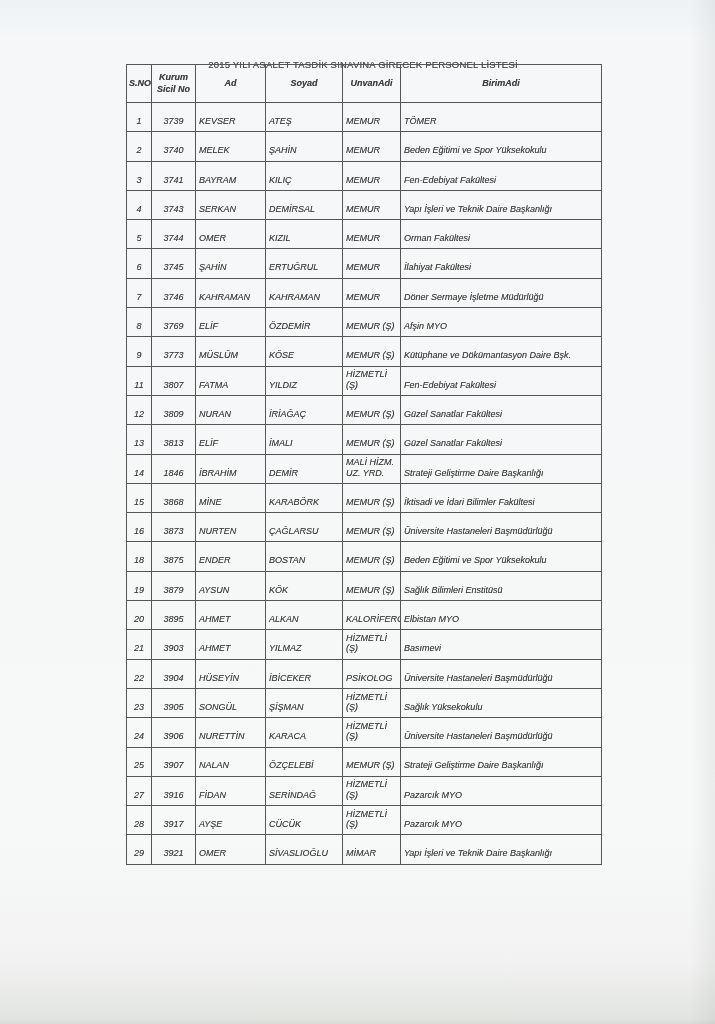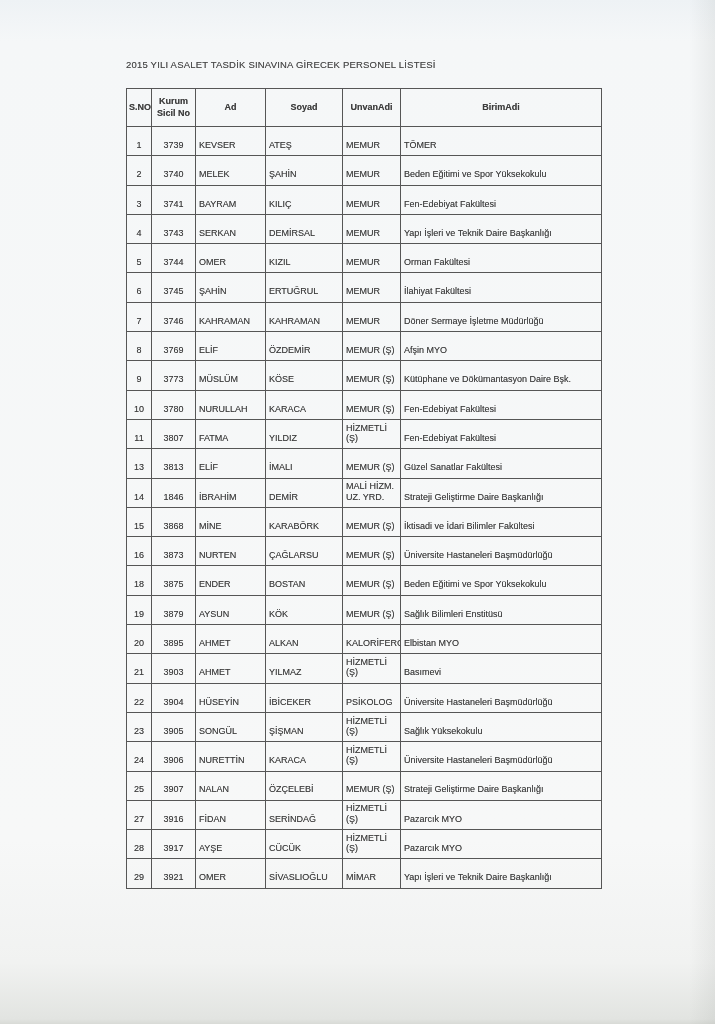--- a/index.html
+++ b/index.html
@@ -21,34 +21,35 @@
     top: 0; right: 0; bottom: 0;
     width: 26px;
     background: linear-gradient(90deg, rgba(0,0,0,0) 0%, rgba(120,125,120,0.10) 100%);
     pointer-events: none;
   }
   .title {
     position: absolute;
     left: 126px;
     top: 59px;
     width: 474px;
-    text-align: left;
+    text-align: center;
     font-size: 9.5px;
     letter-spacing: 0.2px;
     color: #4a4a4a;
     text-shadow: 0 0 0.5px rgba(74,74,74,0.6);
     white-space: nowrap;
   }
   table.personnel {
     position: absolute;
     left: 126px;
-    top: 88px;
+    top: 64px;
     width: 475px;
     table-layout: fixed;
     border-collapse: collapse;
+    font-style: italic;
   }
   table.personnel th, table.personnel td {
     border: 1px solid #565656;
     font-size: 9px;
     color: #3d3d3d;
     overflow: hidden;
     text-shadow: 0 0 0.4px rgba(61,61,61,0.55);
   }
   table.personnel thead tr { height: 38px; }
   table.personnel th {
@@ -159,34 +160,34 @@
         </tr>
         <tr>
           <td class="c0">9</td>
           <td class="c1">3773</td>
           <td class="c2">MÜSLÜM</td>
           <td class="c3">KÖSE</td>
           <td class="c4">MEMUR (Ş)</td>
           <td class="c5">Kütüphane ve Dökümantasyon Daire Bşk.</td>
         </tr>
         <tr>
-          <td class="c0">10</td>
-          <td class="c1">3780</td>
-          <td class="c2">NURULLAH</td>
-          <td class="c3">KARACA</td>
-          <td class="c4">MEMUR (Ş)</td>
-          <td class="c5">Fen-Edebiyat Fakültesi</td>
-        </tr>
-        <tr>
           <td class="c0">11</td>
           <td class="c1">3807</td>
           <td class="c2">FATMA</td>
           <td class="c3">YILDIZ</td>
           <td class="c4">HİZMETLİ (Ş)</td>
           <td class="c5">Fen-Edebiyat Fakültesi</td>
+        </tr>
+        <tr>
+          <td class="c0">12</td>
+          <td class="c1">3809</td>
+          <td class="c2">NURAN</td>
+          <td class="c3">İRİAĞAÇ</td>
+          <td class="c4">MEMUR (Ş)</td>
+          <td class="c5">Güzel Sanatlar Fakültesi</td>
         </tr>
         <tr>
           <td class="c0">13</td>
           <td class="c1">3813</td>
           <td class="c2">ELİF</td>
           <td class="c3">İMALI</td>
           <td class="c4">MEMUR (Ş)</td>
           <td class="c5">Güzel Sanatlar Fakültesi</td>
         </tr>
         <tr>

